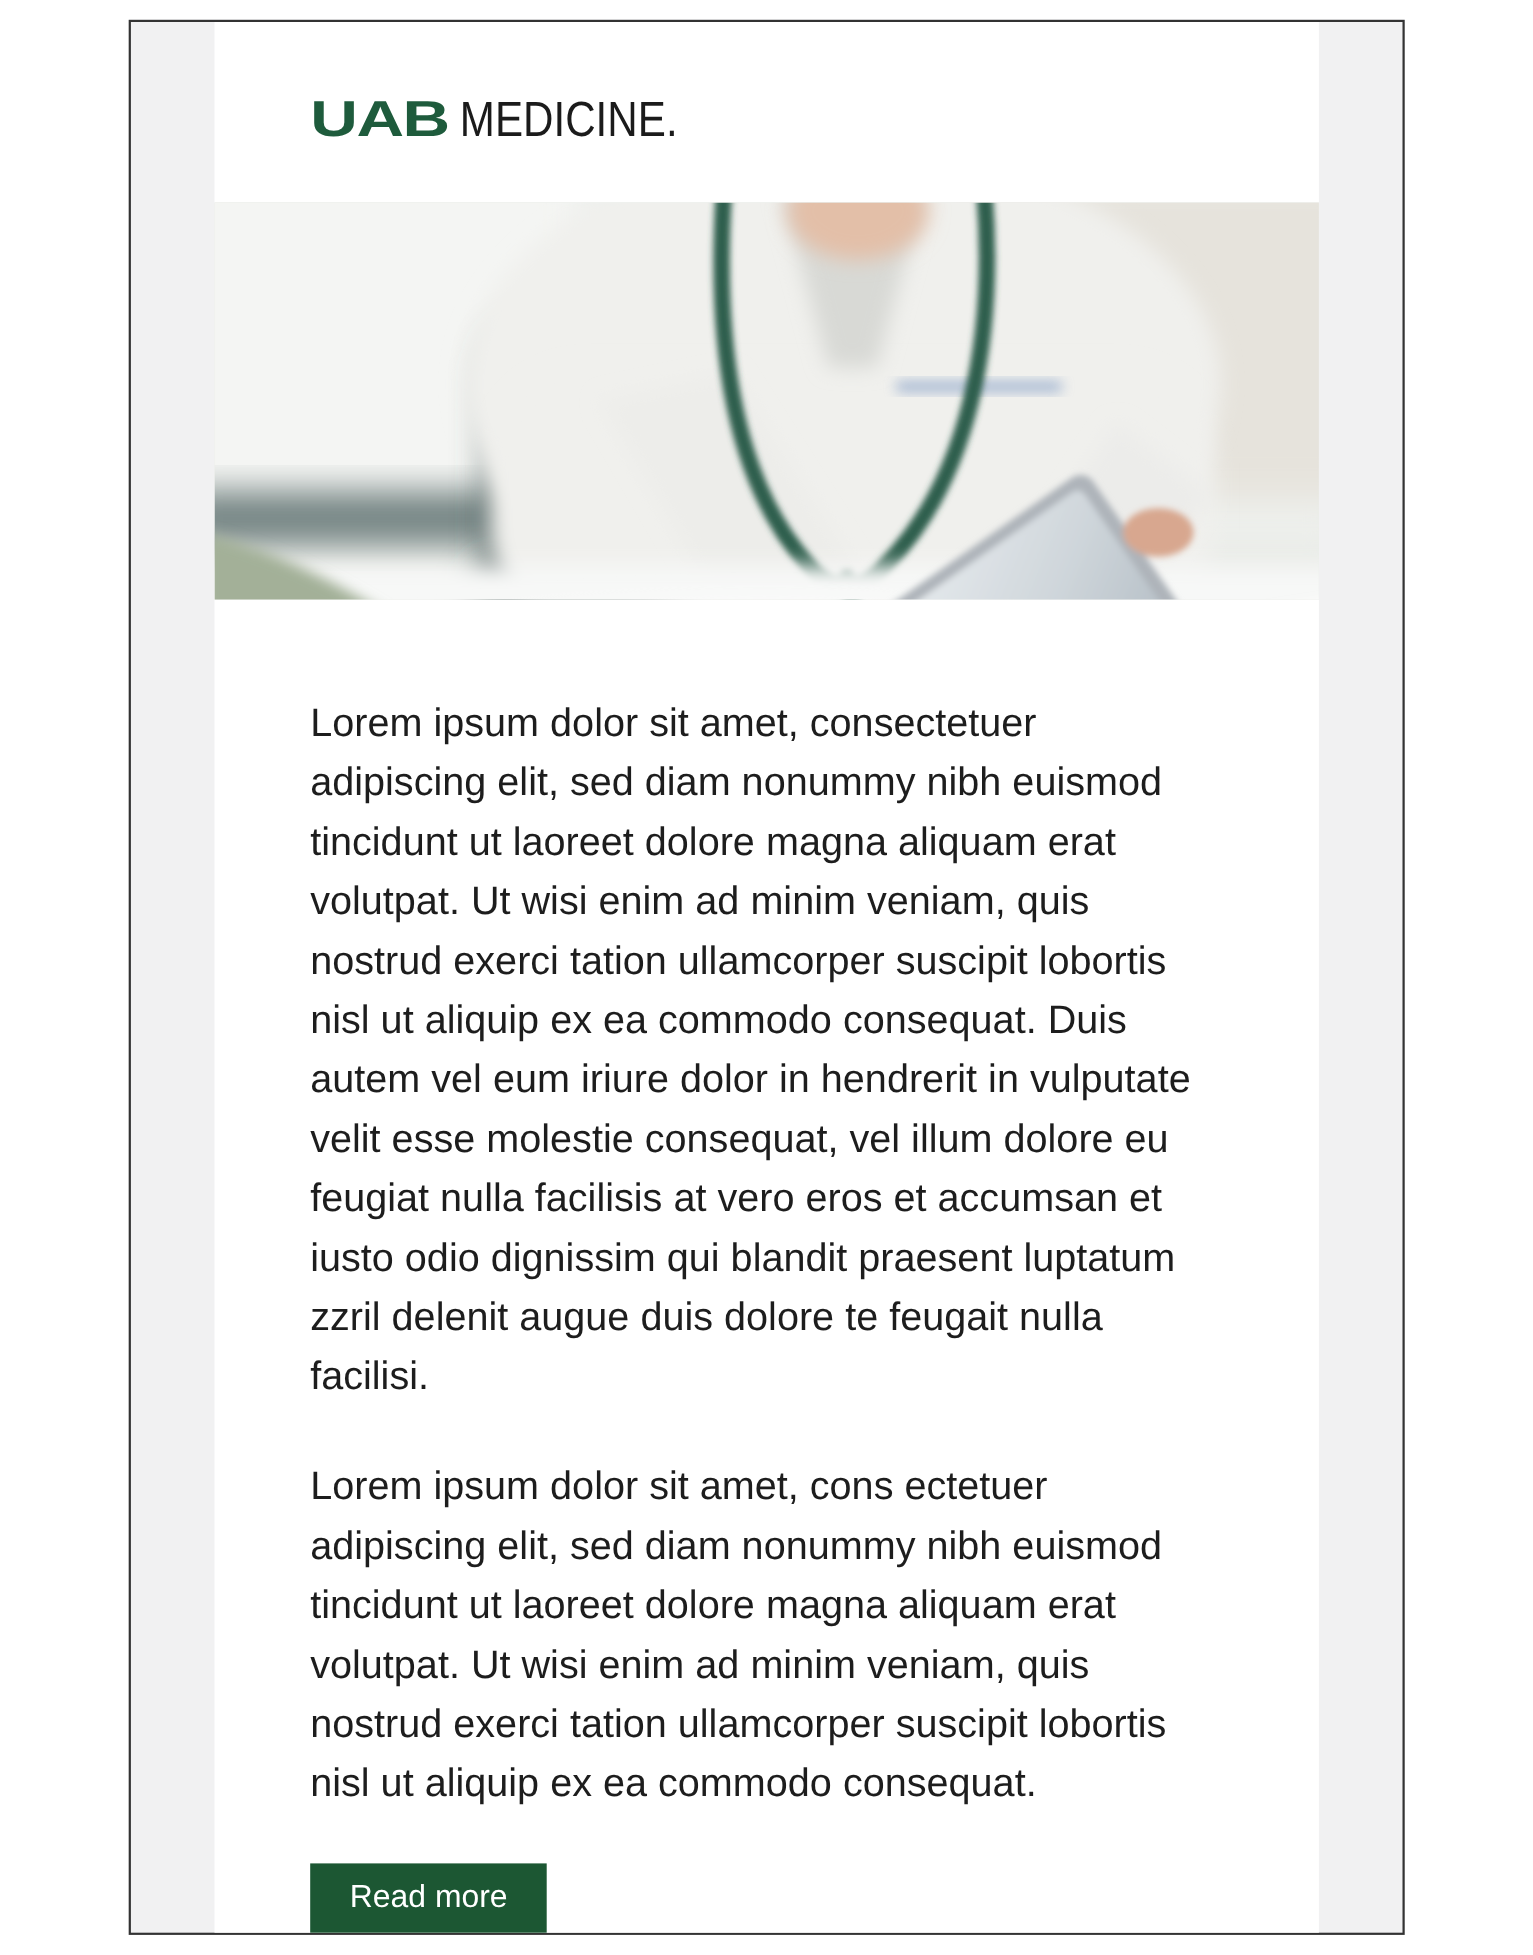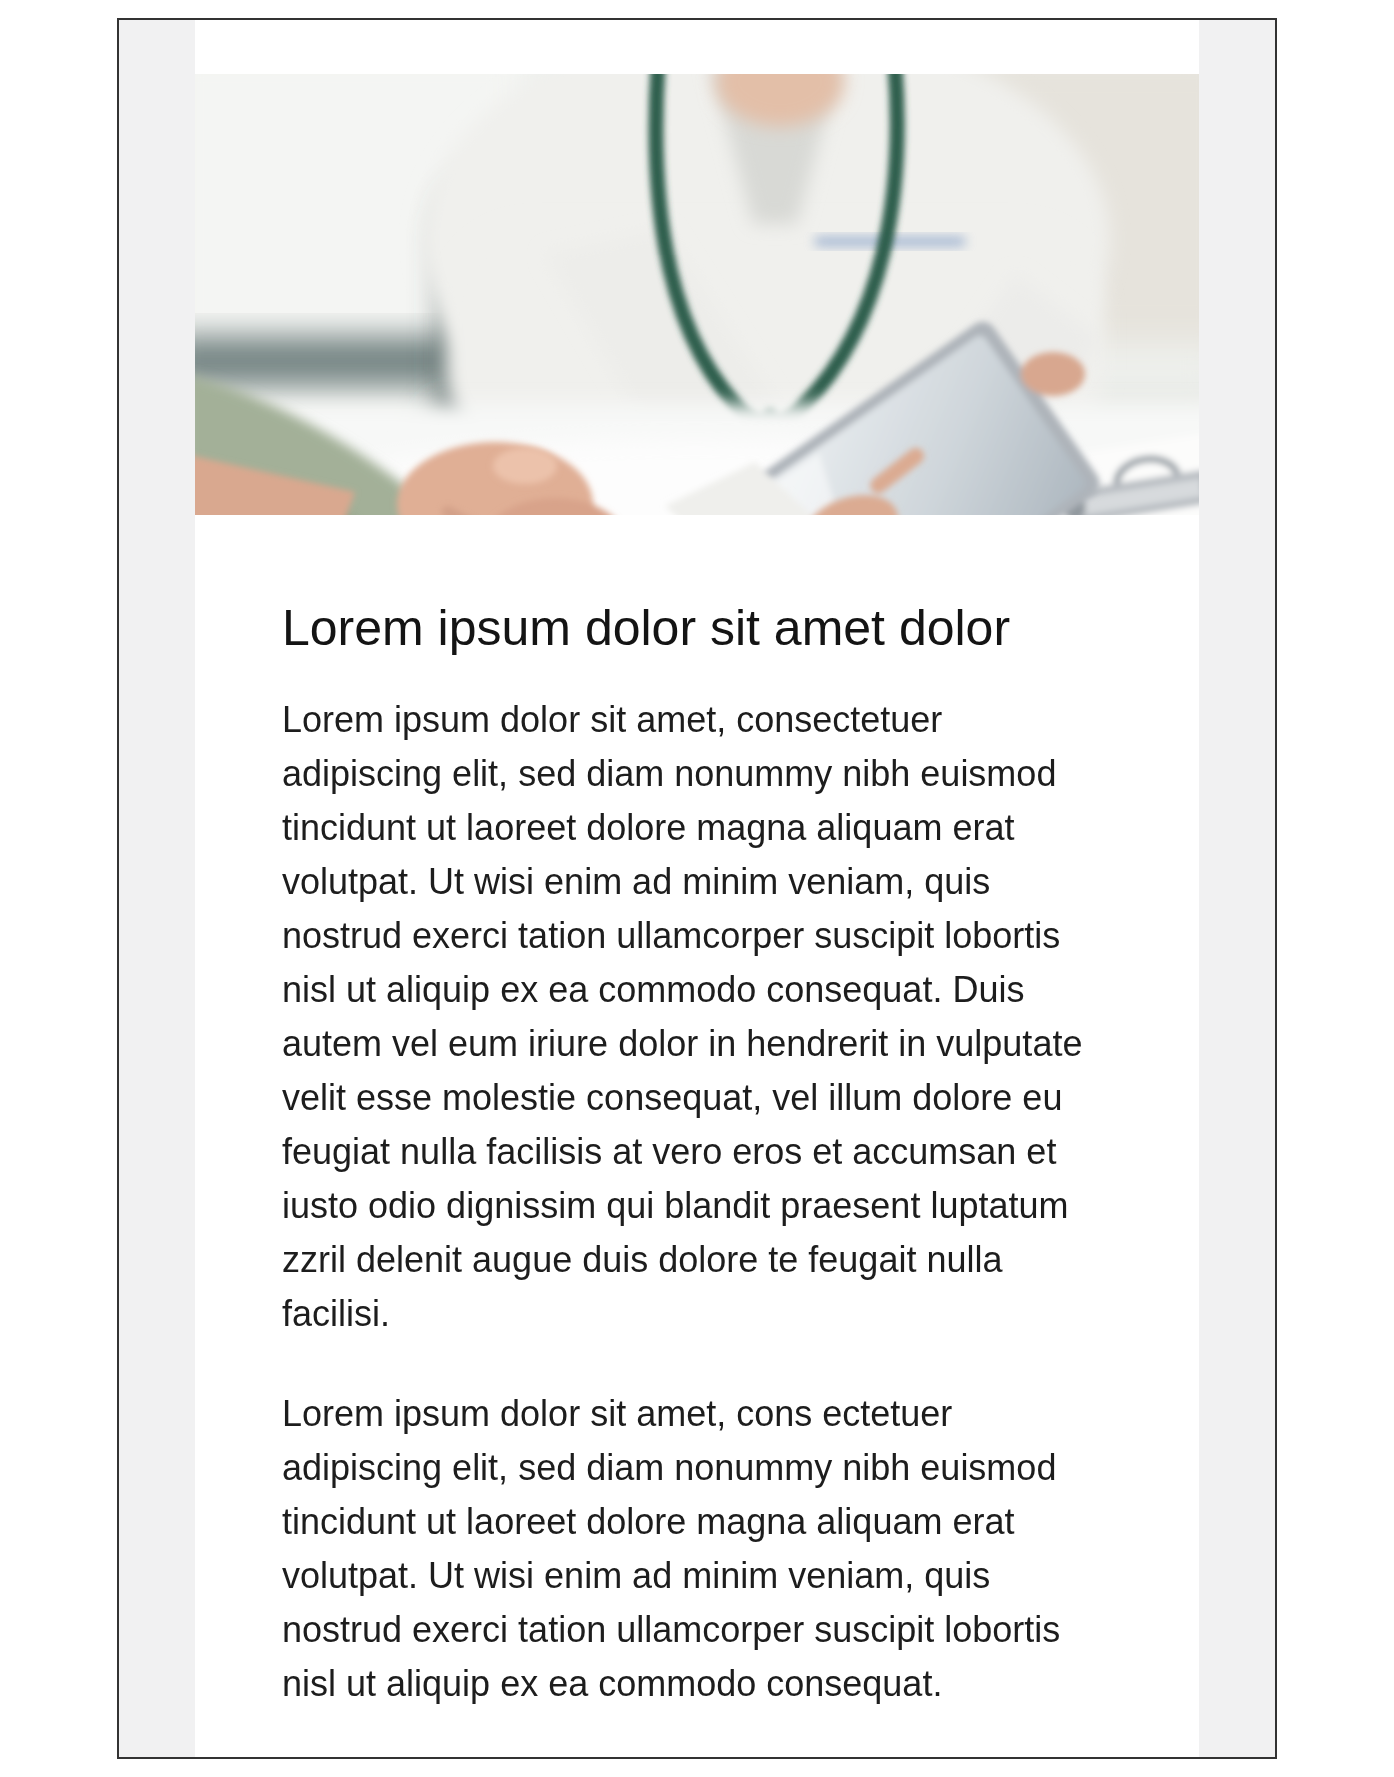--- a/index.html
+++ b/index.html
@@ -38,20 +38,28 @@
     padding:14px 36px;cursor:pointer;text-align:center;
   }
 </style>
 </head>
 <body>
 
 <div class="frame">
   <div class="canvas">
     <div class="email-body">
 
+      <div class="header">
+        <span class="logo">
+          <svg width="336" height="42" viewBox="0 0 336 42" aria-hidden="false">
+            <text class="logo-uab" x="0" y="36" textLength="126" lengthAdjust="spacingAndGlyphs" fill="#1E5B3C">UAB</text>
+            <text class="logo-med" x="136" y="36" textLength="198" lengthAdjust="spacingAndGlyphs" fill="#1B1B1B">MEDICINE.</text>
+          </svg>
+        </span>
+      </div>
 
       <div class="hero">
         <svg viewBox="0 0 1004 564" preserveAspectRatio="none" role="img" aria-label="Doctor in a white coat with a green stethoscope pointing at a tablet across a white desk; patient with clasped hands in sage-green sleeve at left, clipboard with white papers and metal clip at right">
           <defs>
             <filter id="b16" x="-50%" y="-50%" width="200%" height="200%">
                 <feGaussianBlur stdDeviation="16"></feGaussianBlur>
               </filter>
             <filter id="b9" x="-50%" y="-50%" width="200%" height="200%">
                 <feGaussianBlur stdDeviation="9"></feGaussianBlur>
               </filter>
@@ -144,20 +152,20 @@
             <g fill="#c99680" opacity="0.6" filter="url(#b3)">
               <rect x="250" y="430" width="70" height="12" rx="6" transform="rotate(28 250 430)"></rect>
               <rect x="275" y="450" width="72" height="12" rx="6" transform="rotate(28 275 450)"></rect>
               <rect x="300" y="470" width="74" height="12" rx="6" transform="rotate(28 300 470)"></rect>
             </g>
           </g>
         </svg>
       </div>
 
       <div class="main">
-        <h1 class="headline">Lorem ipsum dolor sit amet dolor</h1>
         <p class="body-copy">Lorem ipsum dolor sit amet, consectetuer adipiscing elit, sed diam nonummy nibh euismod tincidunt ut laoreet dolore magna aliquam erat volutpat. Ut wisi enim ad minim veniam, quis nostrud exerci tation ullamcorper suscipit lobortis nisl ut aliquip ex ea commodo consequat. Duis autem vel eum iriure dolor in hendrerit in vulputate velit esse molestie consequat, vel illum dolore eu feugiat nulla facilisis at vero eros et accumsan et iusto odio dignissim qui blandit praesent luptatum zzril delenit augue duis dolore te feugait nulla facilisi.</p>
         <p class="body-copy">Lorem ipsum dolor sit amet, cons ectetuer adipiscing elit, sed diam nonummy nibh euismod tincidunt ut laoreet dolore magna aliquam erat volutpat. Ut wisi enim ad minim veniam, quis nostrud exerci tation ullamcorper suscipit lobortis nisl ut aliquip ex ea commodo consequat.</p>
+        <button class="cta">Read more</button>
       </div>
 
     </div>
   </div>
 </div>
 
 </body></html>

